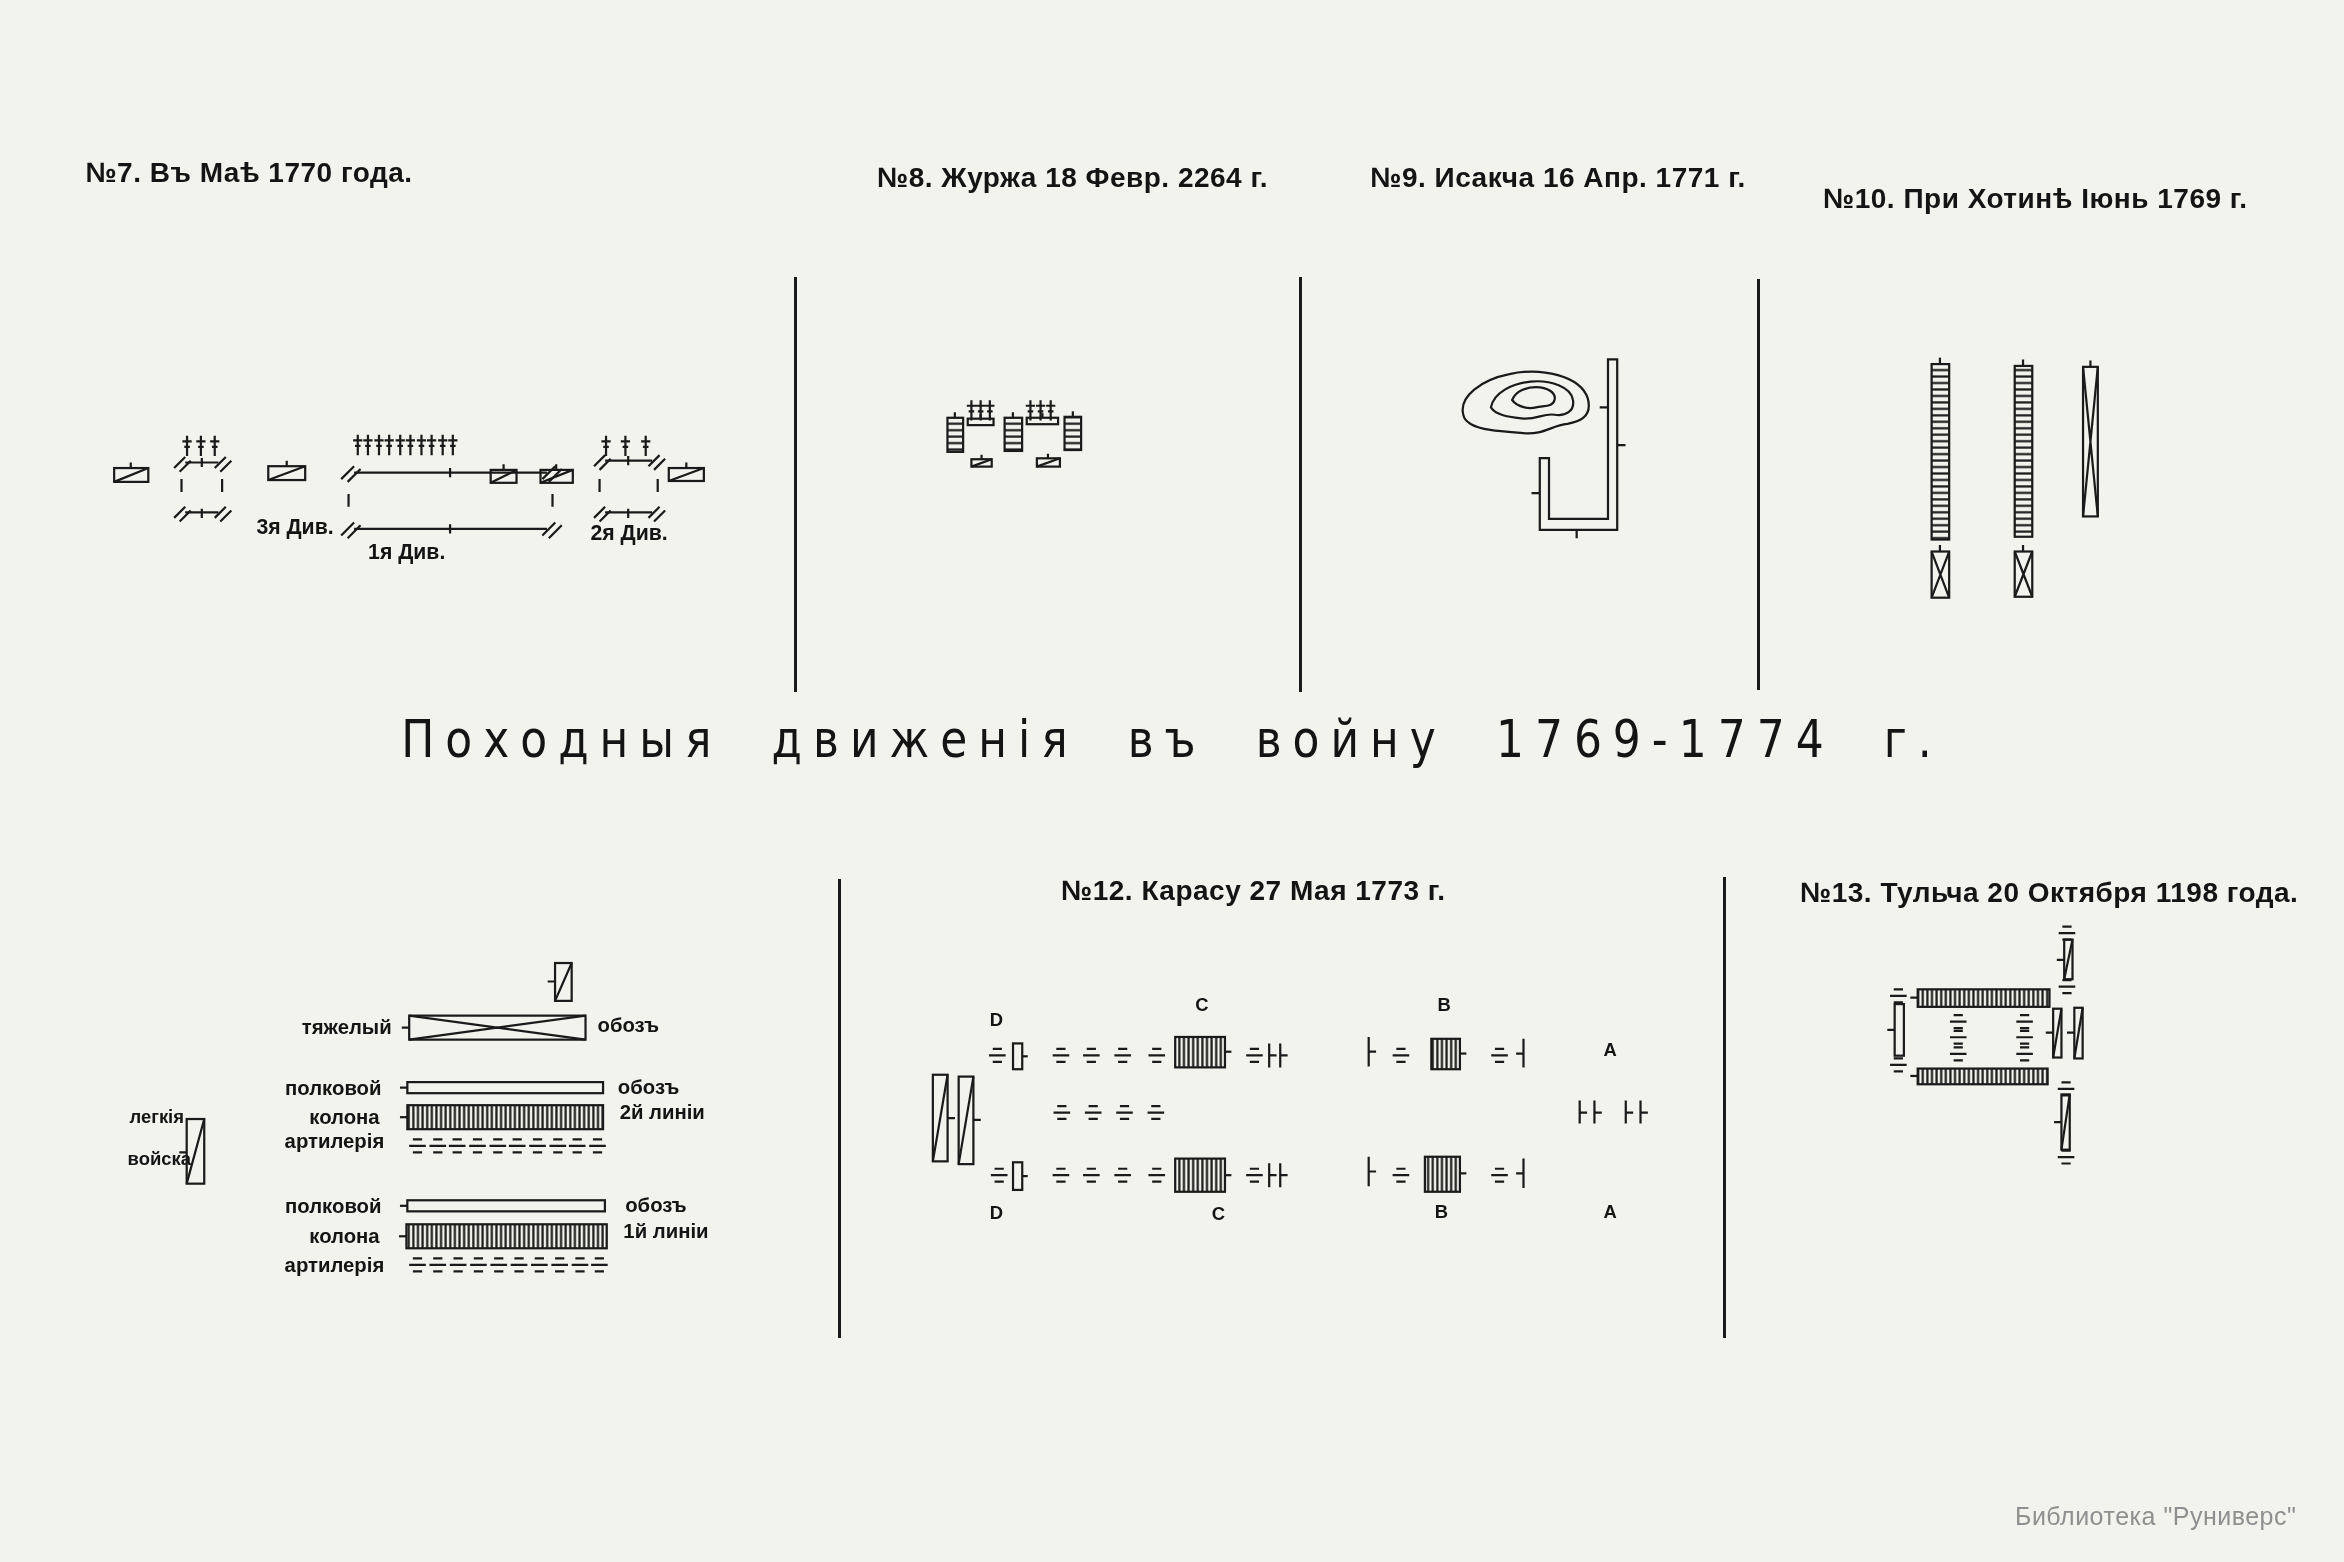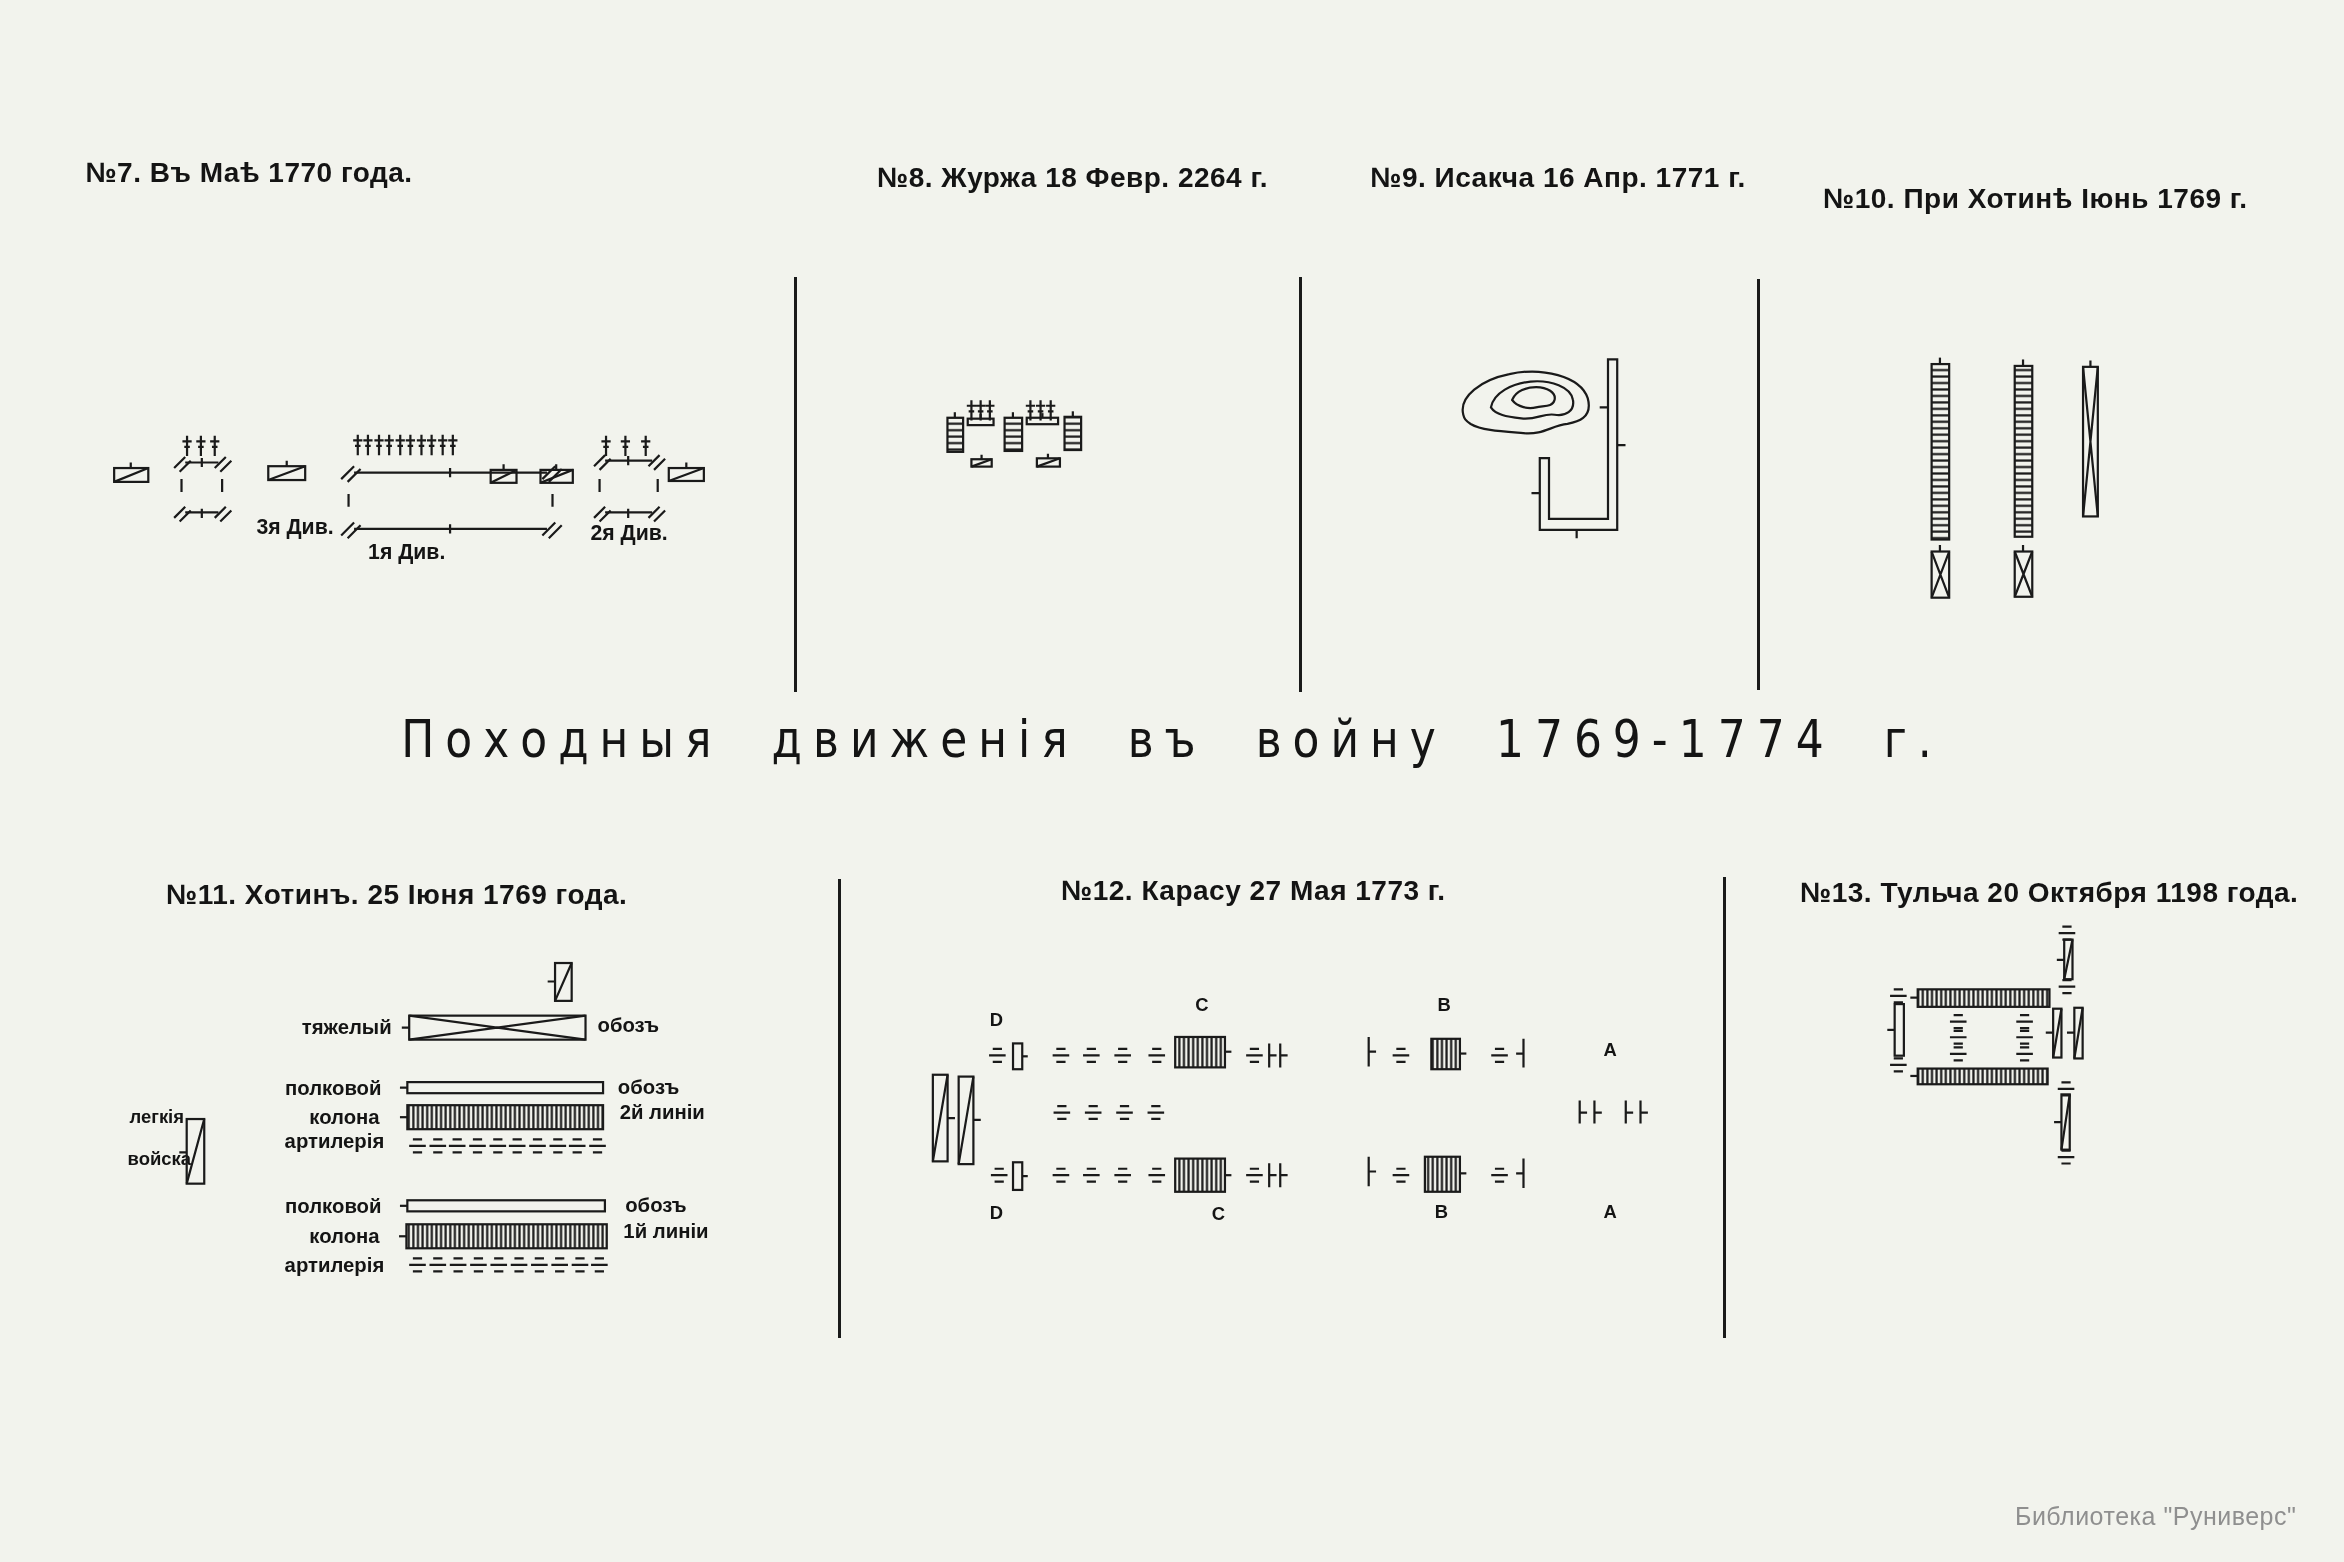--- a/index.html
+++ b/index.html
@@ -52,21 +52,20 @@
       <g id="flag">
           <path d="M0,0 V22 M-5,6 H5 M-3,12 H3" stroke="#1a1a1a" stroke-width="2.4" fill="none"></path>
         </g>
     </defs>
   </svg>
 
   <div class="cap" style="left:55px;top:157px;width:388px;">№7. Въ Маѣ 1770 года.</div>
   <div class="cap" style="left:877px;top:162px;width:378px;">№8. Журжа 18 Февр. 2264 г.</div>
   <div class="cap" style="left:1361px;top:162px;width:378px;margin-left:8px;">№9. Исакча 16 Апр. 1771 г.</div>
   <div class="cap" style="left:1823px;top:164px;width:392px;margin-top:19px;">№10. При Хотинѣ Іюнь 1769 г.</div>
-  <div class="cap" style="left:166px;top:879px;width:461px;">№11. Хотинъ. 25 Іюня 1769 года.</div>
   <div class="cap" style="left:1061px;top:875px;width:378px;">№12. Карасу 27 Мая 1773 г.</div>
   <div class="cap" style="left:1800px;top:877px;width:448px;">№13. Тульча 20 Октября 1198 года.</div>
 
   <div class="vline" style="left:794px;top:277px;height:415px;"></div>
   <div class="vline" style="left:1299px;top:277px;height:415px;"></div>
   <div class="vline" style="left:1757px;top:279px;height:411px;"></div>
   <div class="vline" style="left:838px;top:879px;height:459px;"></div>
   <div class="vline" style="left:1723px;top:877px;height:461px;"></div>
 
   <div class="main-title">Походныя движенія въ войну 1769-1774 г.</div>

